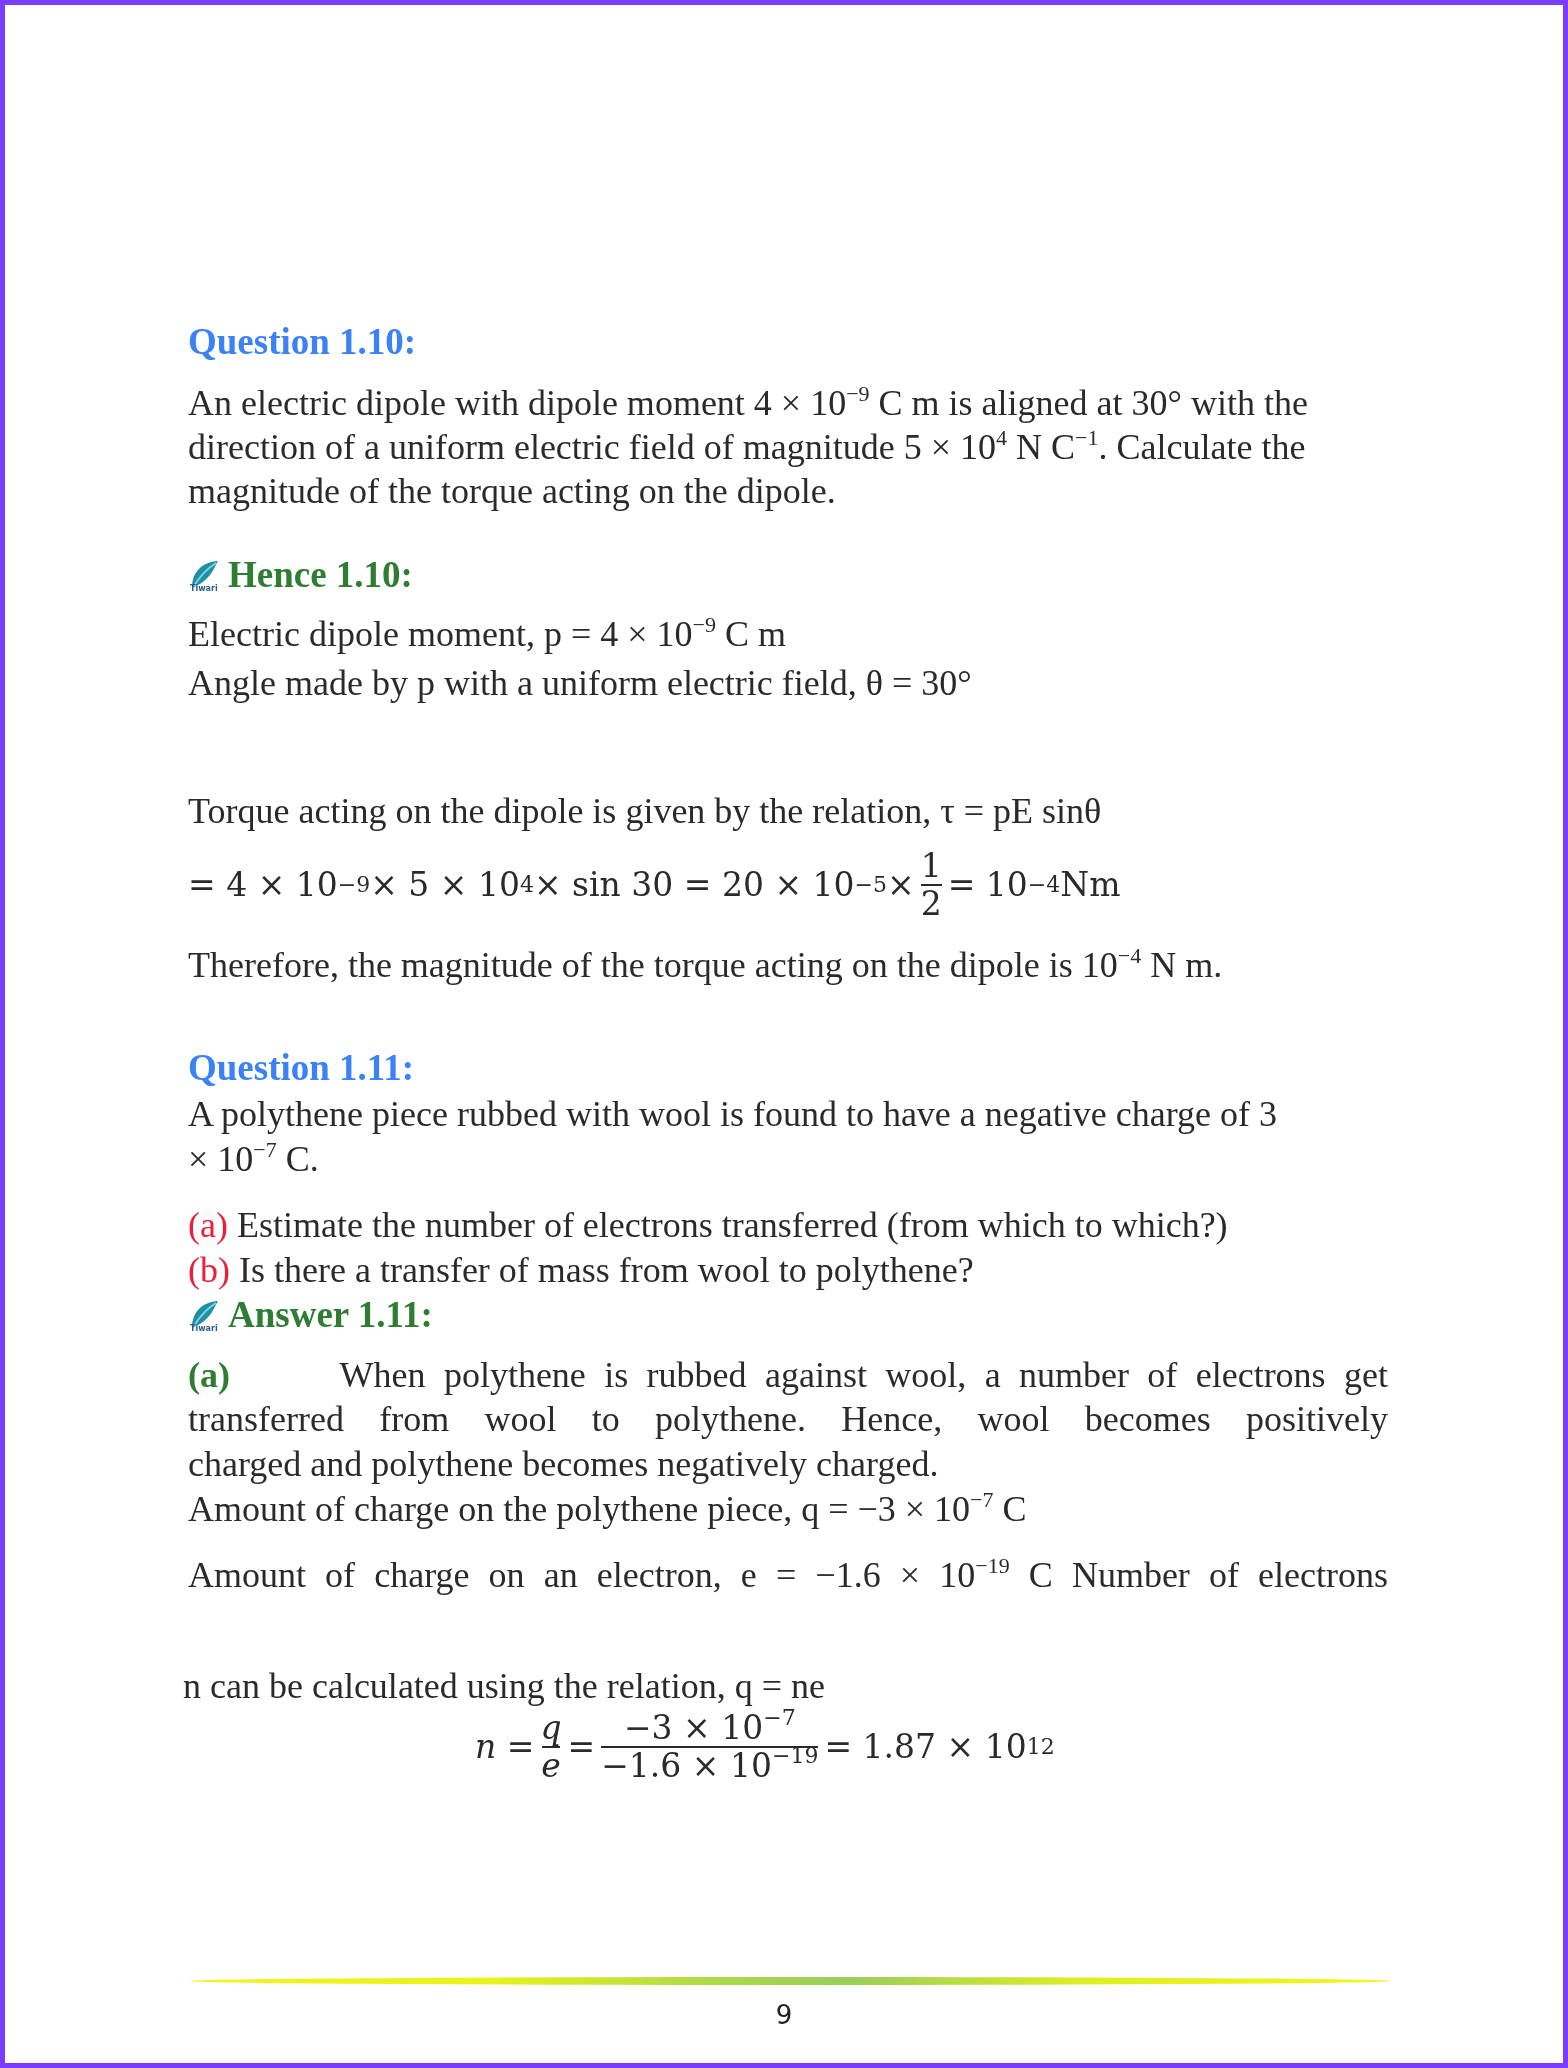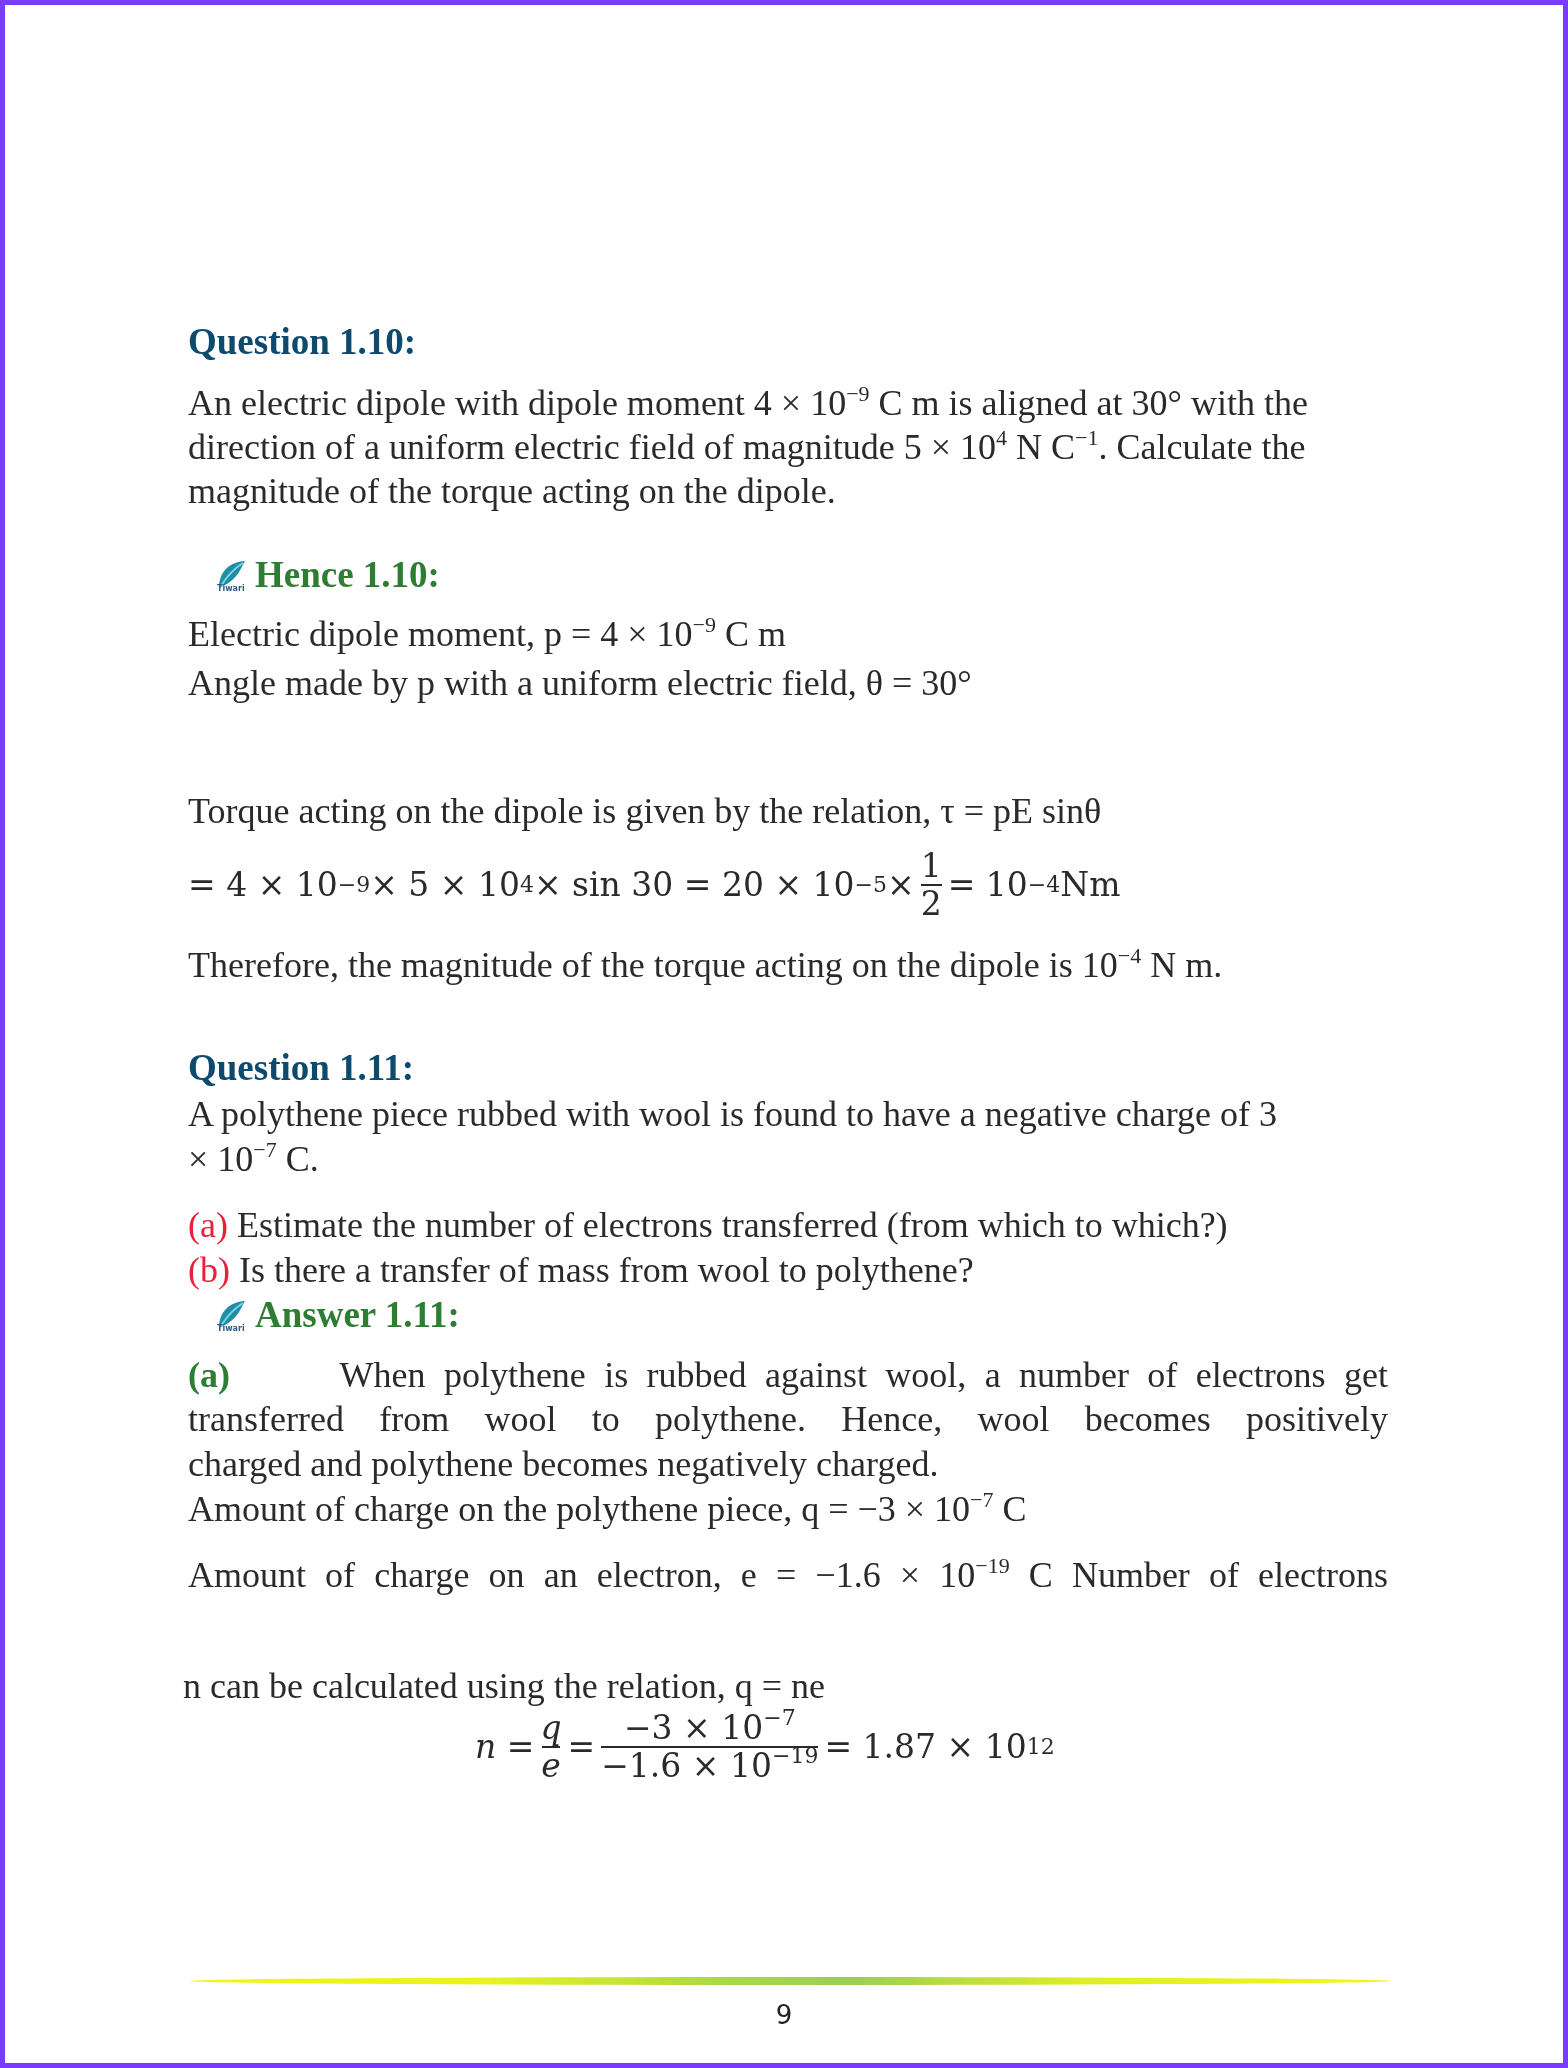--- a/index.html
+++ b/index.html
@@ -24,39 +24,38 @@
       white-space: nowrap;
     }
     .justify {
       white-space: normal;
       width: 1200px;
       text-align: justify;
       text-align-last: justify;
     }
     .q-title {
       font-weight: bold;
-      color: #0c4a6e;
+      color: #3b82f6;
       font-size: 37px;
     }
     .a-title {
       font-weight: bold;
       color: #2e7d32;
       font-size: 37px;
       display: flex;
       align-items: center;
     }
     .red { color: #e8203a; }
     .green { color: #2e7d32; }
     sup { font-size: 22px; vertical-align: 14px; line-height: 0; }
     .icon-tiwari {
       display: inline-block;
       width: 34px; height: 34px;
       position: relative;
       margin-right: 6px;
-      margin-left: 27px;
     }
     .icon-tiwari svg { position: absolute; left: 0; top: 0; }
     .math { font-family: "DejaVu Serif", serif; font-size: 33px; justify-content: flex-end; }
     .frac {
       display: inline-flex; flex-direction: column; align-items: center;
       vertical-align: middle; margin: 0 6px;
     }
     .frac .num, .frac .den { line-height: 36px; }
     .frac .bar { width: 100%; height: 2px; background: #2a2a2a; }
     .footer-line {

